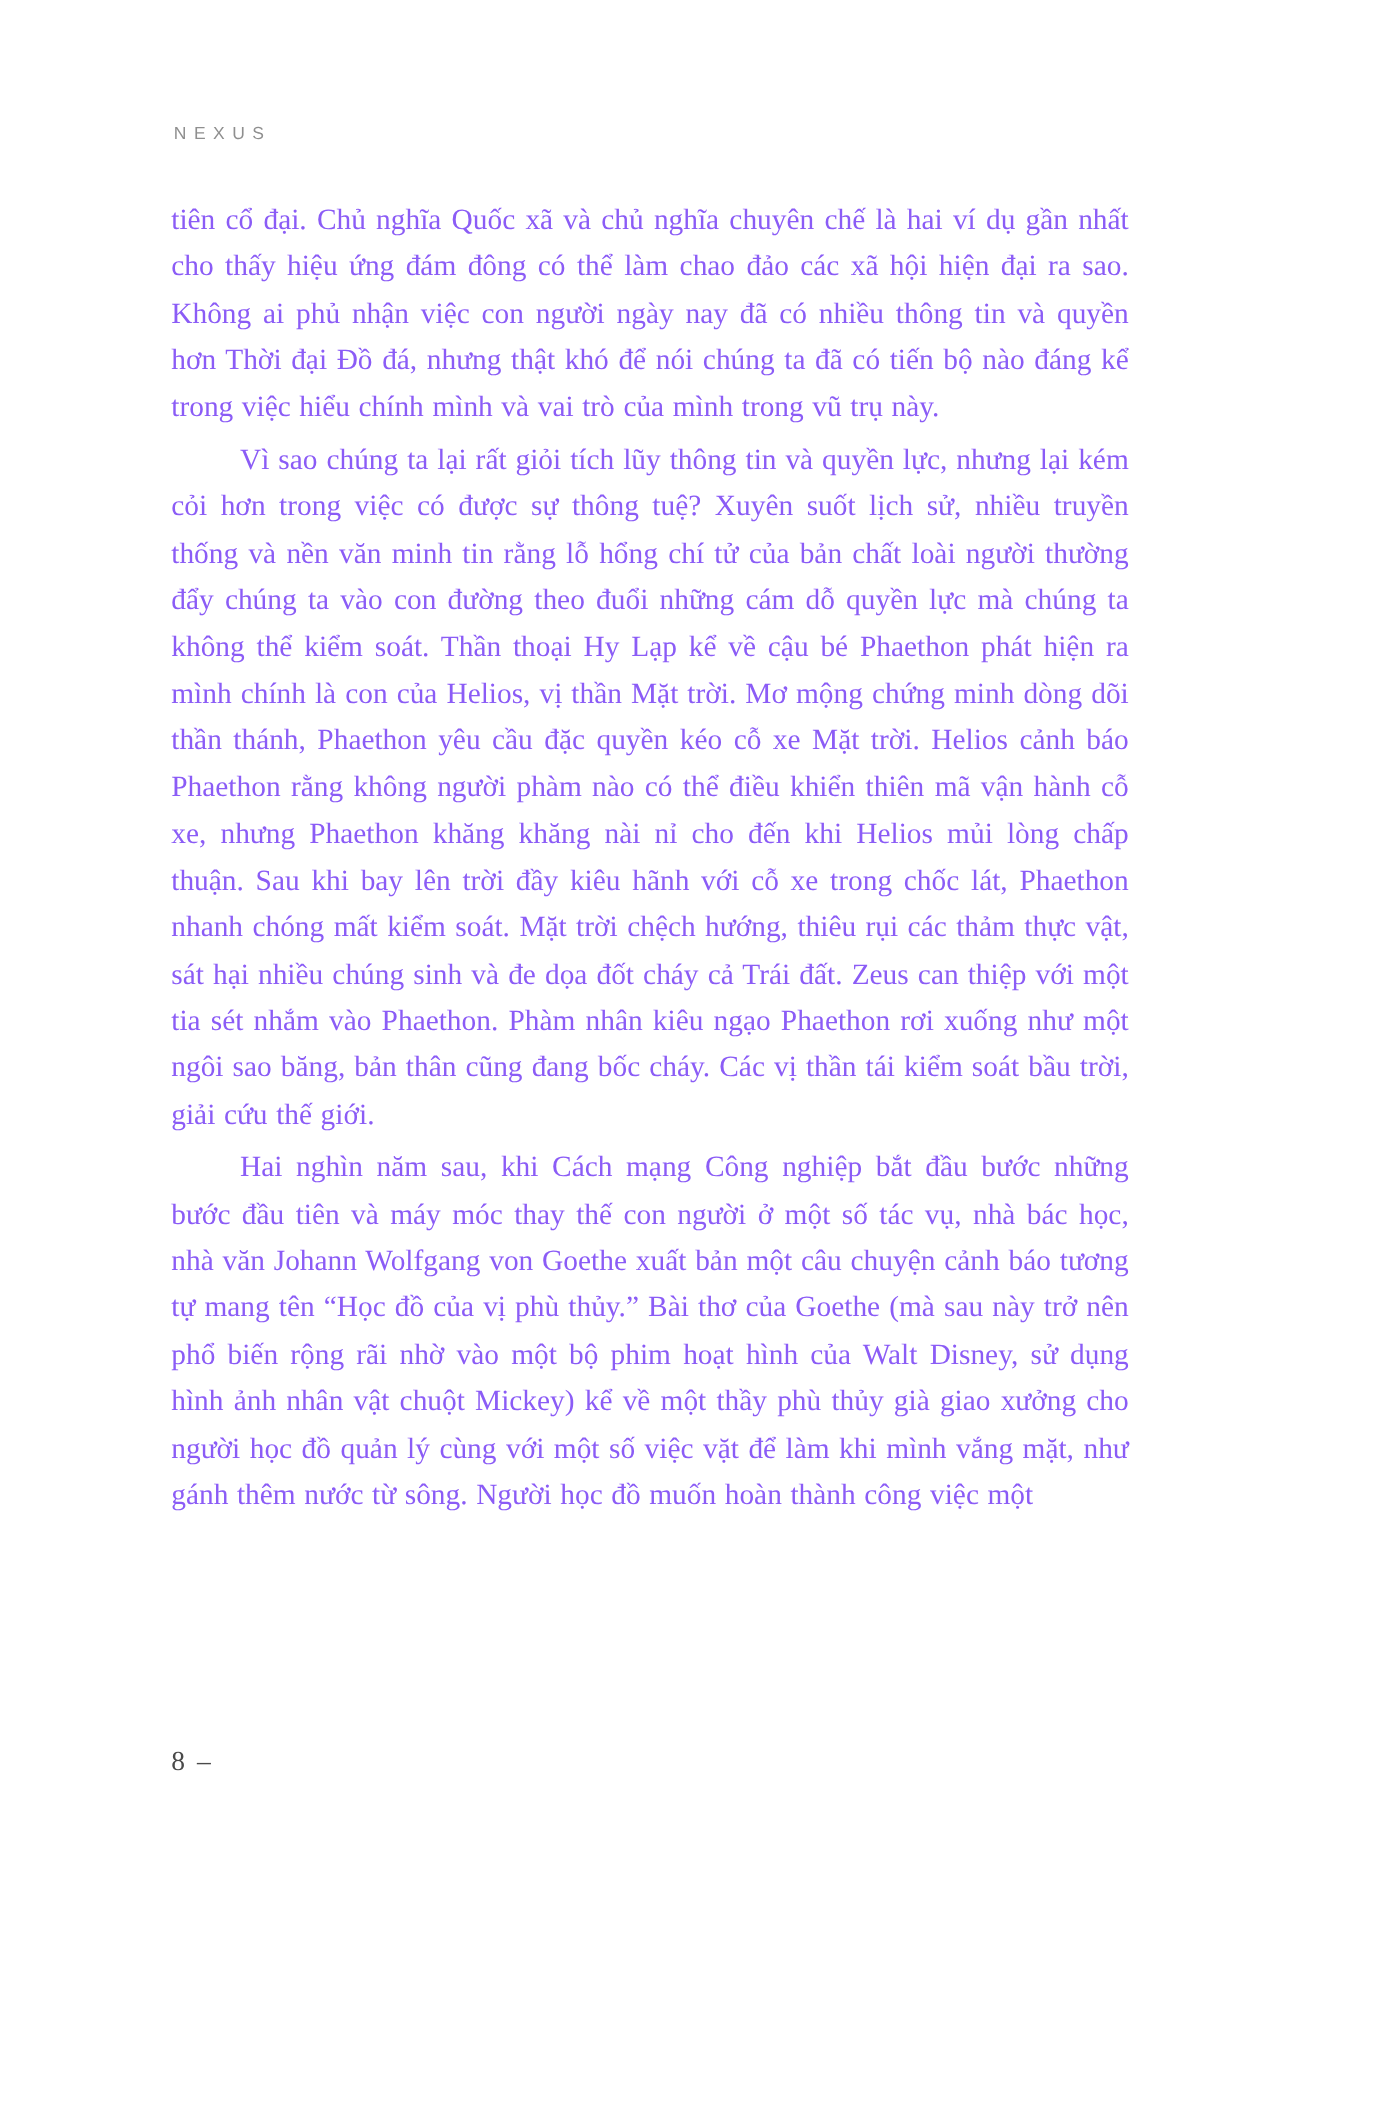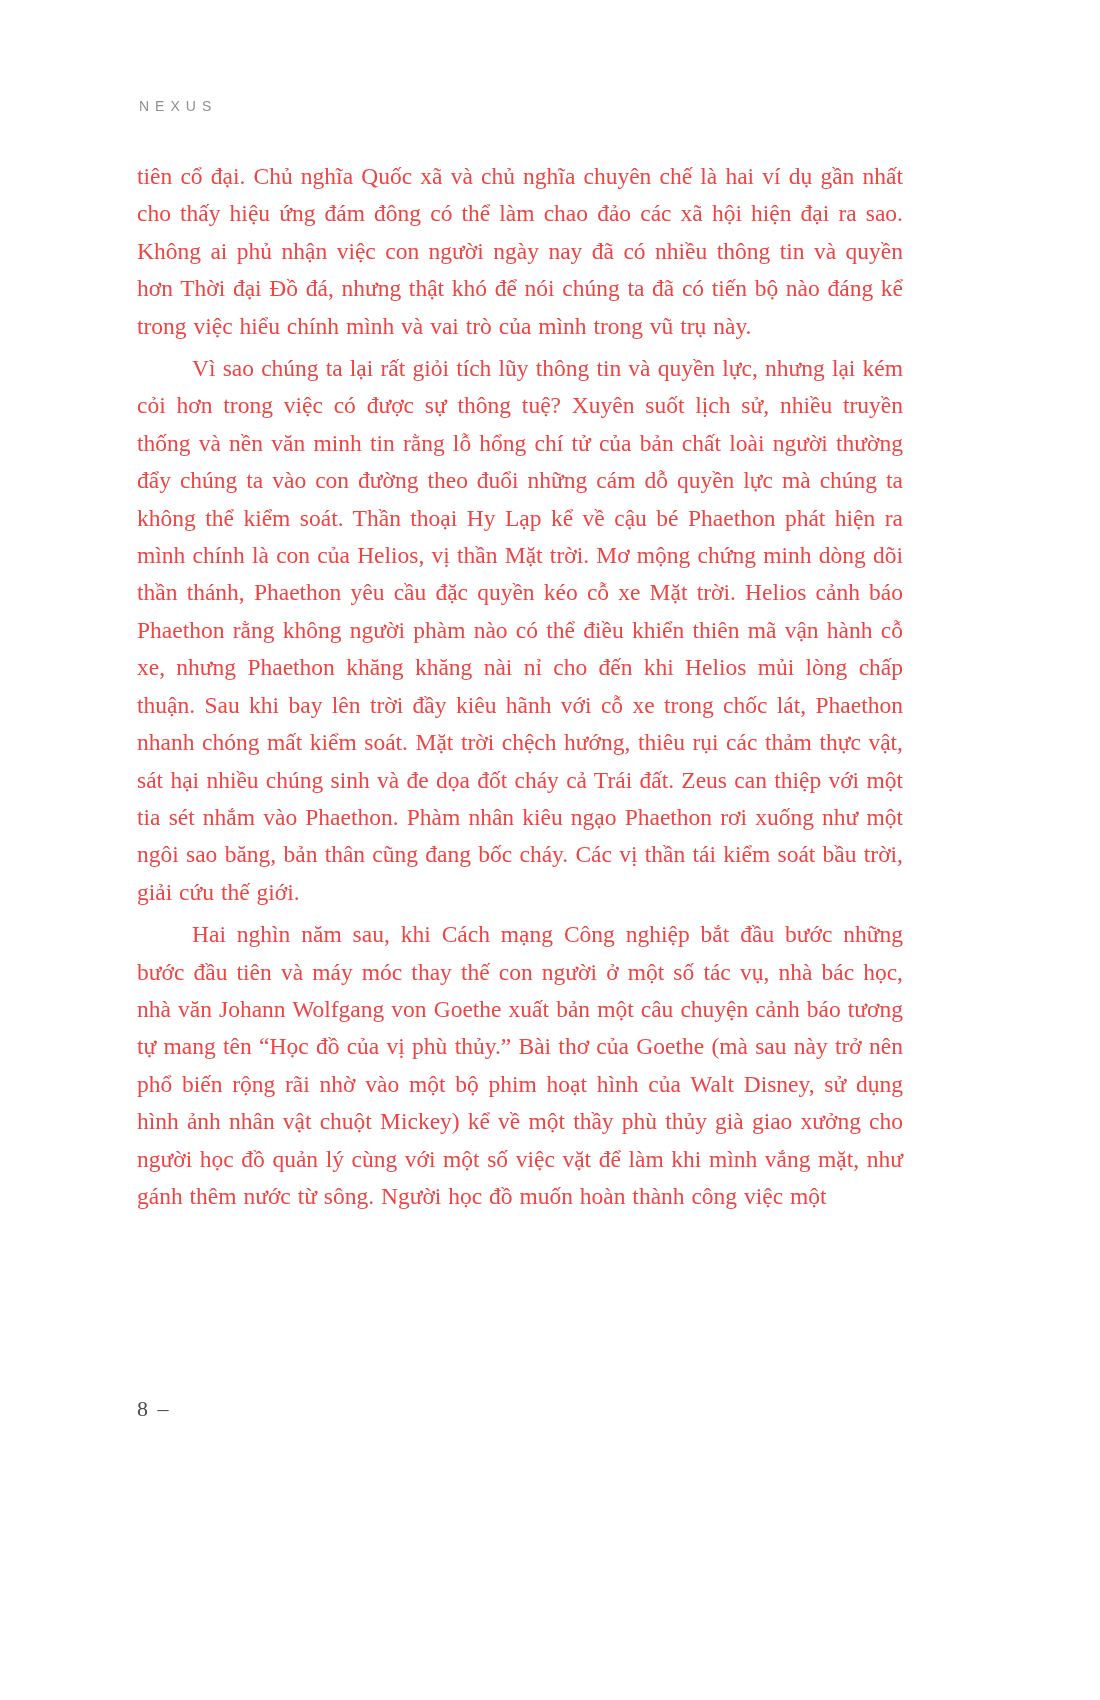--- a/index.html
+++ b/index.html
@@ -30,21 +30,21 @@
       position: absolute;
       top: 158px;
       left: 137px;
       width: 766px;
     }
     .text-block p {
       margin: 0 0 5px 0;
       font-size: 23.5px;
       line-height: 37.4px;
       text-align: justify;
-      color: #ef4444;
+      color: #8b5cf6;
       word-spacing: 1px;
     }
     .text-block p.indented {
       text-indent: 55px;
       font-family: Liberation Serif, serif;
     }
     .page-number {
       position: absolute;
       left: 137px;
       top: 1396px;

